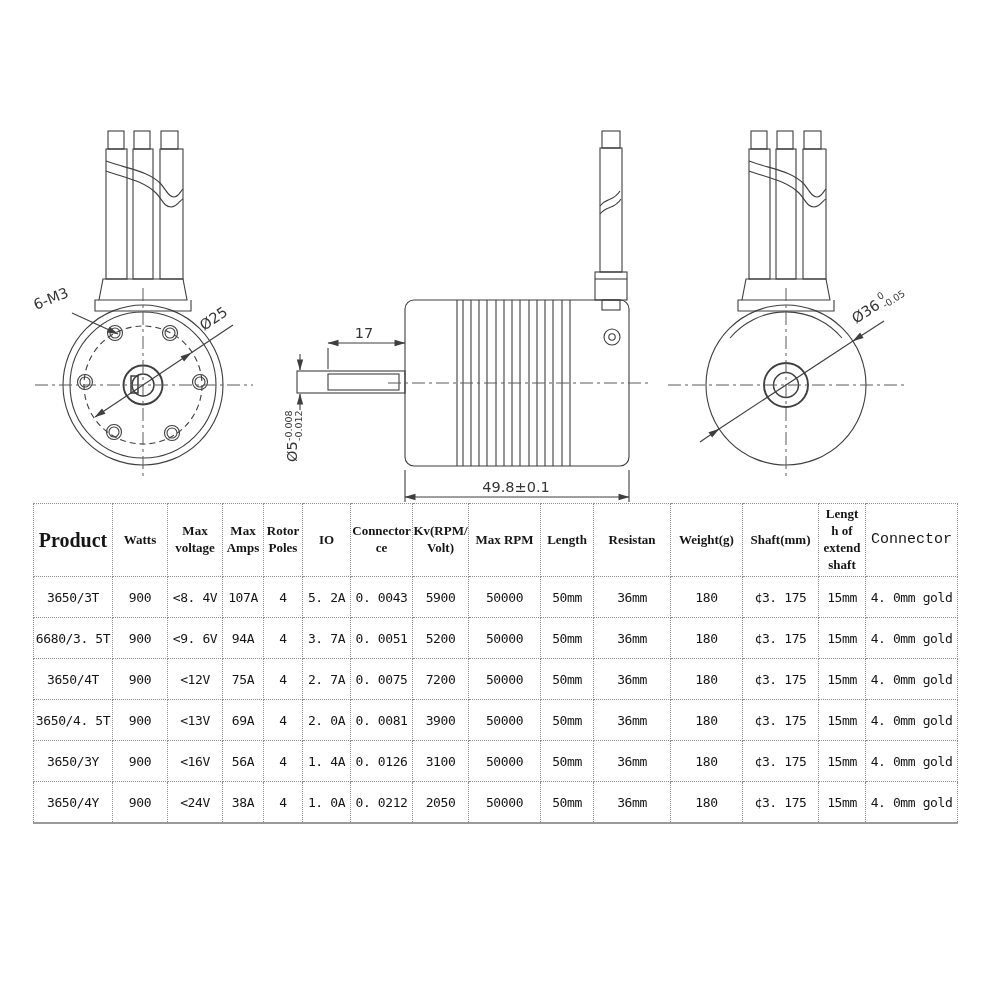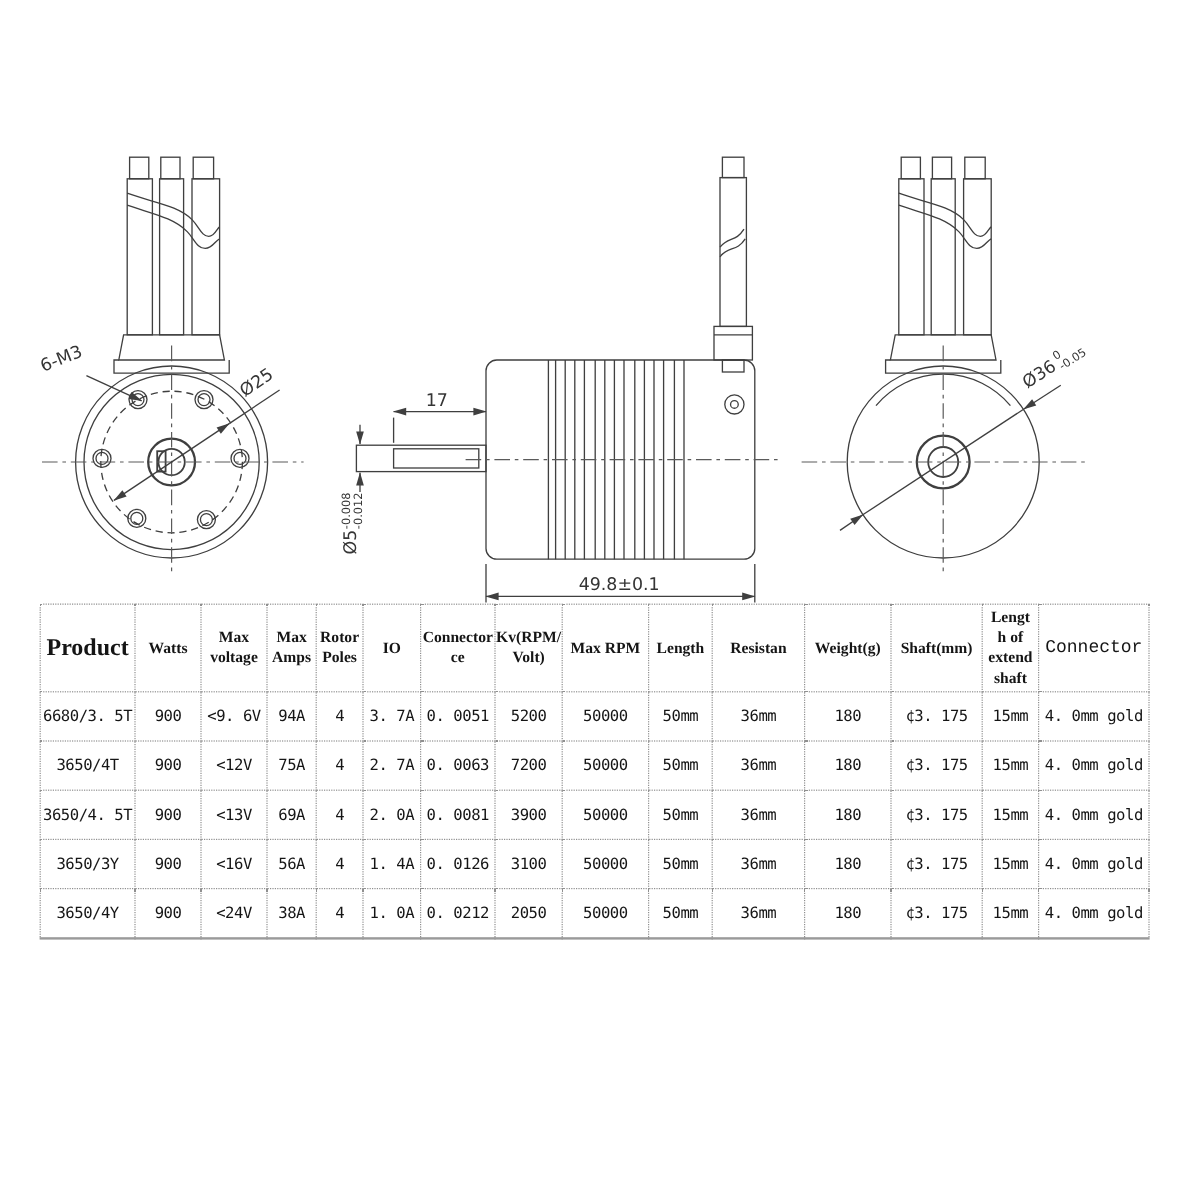--- a/index.html
+++ b/index.html
@@ -213,20 +213,37 @@
         <th>Shaft(mm)</th>
         <th>Lengt
 h of
 extend
 shaft</th>
         <th class="th-mono">Connector</th>
       </tr>
     </thead>
     <tbody>
         <tr>
+          <td>3650/3T</td>
+          <td>900</td>
+          <td>&lt;8. 4V</td>
+          <td>107A</td>
+          <td>4</td>
+          <td>5. 2A</td>
+          <td>0. 0043</td>
+          <td>5900</td>
+          <td>50000</td>
+          <td>50mm</td>
+          <td>36mm</td>
+          <td>180</td>
+          <td>¢3. 175</td>
+          <td>15mm</td>
+          <td>4. 0mm gold</td>
+        </tr>
+        <tr>
           <td>6680/3. 5T</td>
           <td>900</td>
           <td>&lt;9. 6V</td>
           <td>94A</td>
           <td>4</td>
           <td>3. 7A</td>
           <td>0. 0051</td>
           <td>5200</td>
           <td>50000</td>
           <td>50mm</td>
@@ -236,21 +253,21 @@
           <td>15mm</td>
           <td>4. 0mm gold</td>
         </tr>
         <tr>
           <td>3650/4T</td>
           <td>900</td>
           <td>&lt;12V</td>
           <td>75A</td>
           <td>4</td>
           <td>2. 7A</td>
-          <td>0. 0063</td>
+          <td>0. 0075</td>
           <td>7200</td>
           <td>50000</td>
           <td>50mm</td>
           <td>36mm</td>
           <td>180</td>
           <td>¢3. 175</td>
           <td>15mm</td>
           <td>4. 0mm gold</td>
         </tr>
         <tr>

